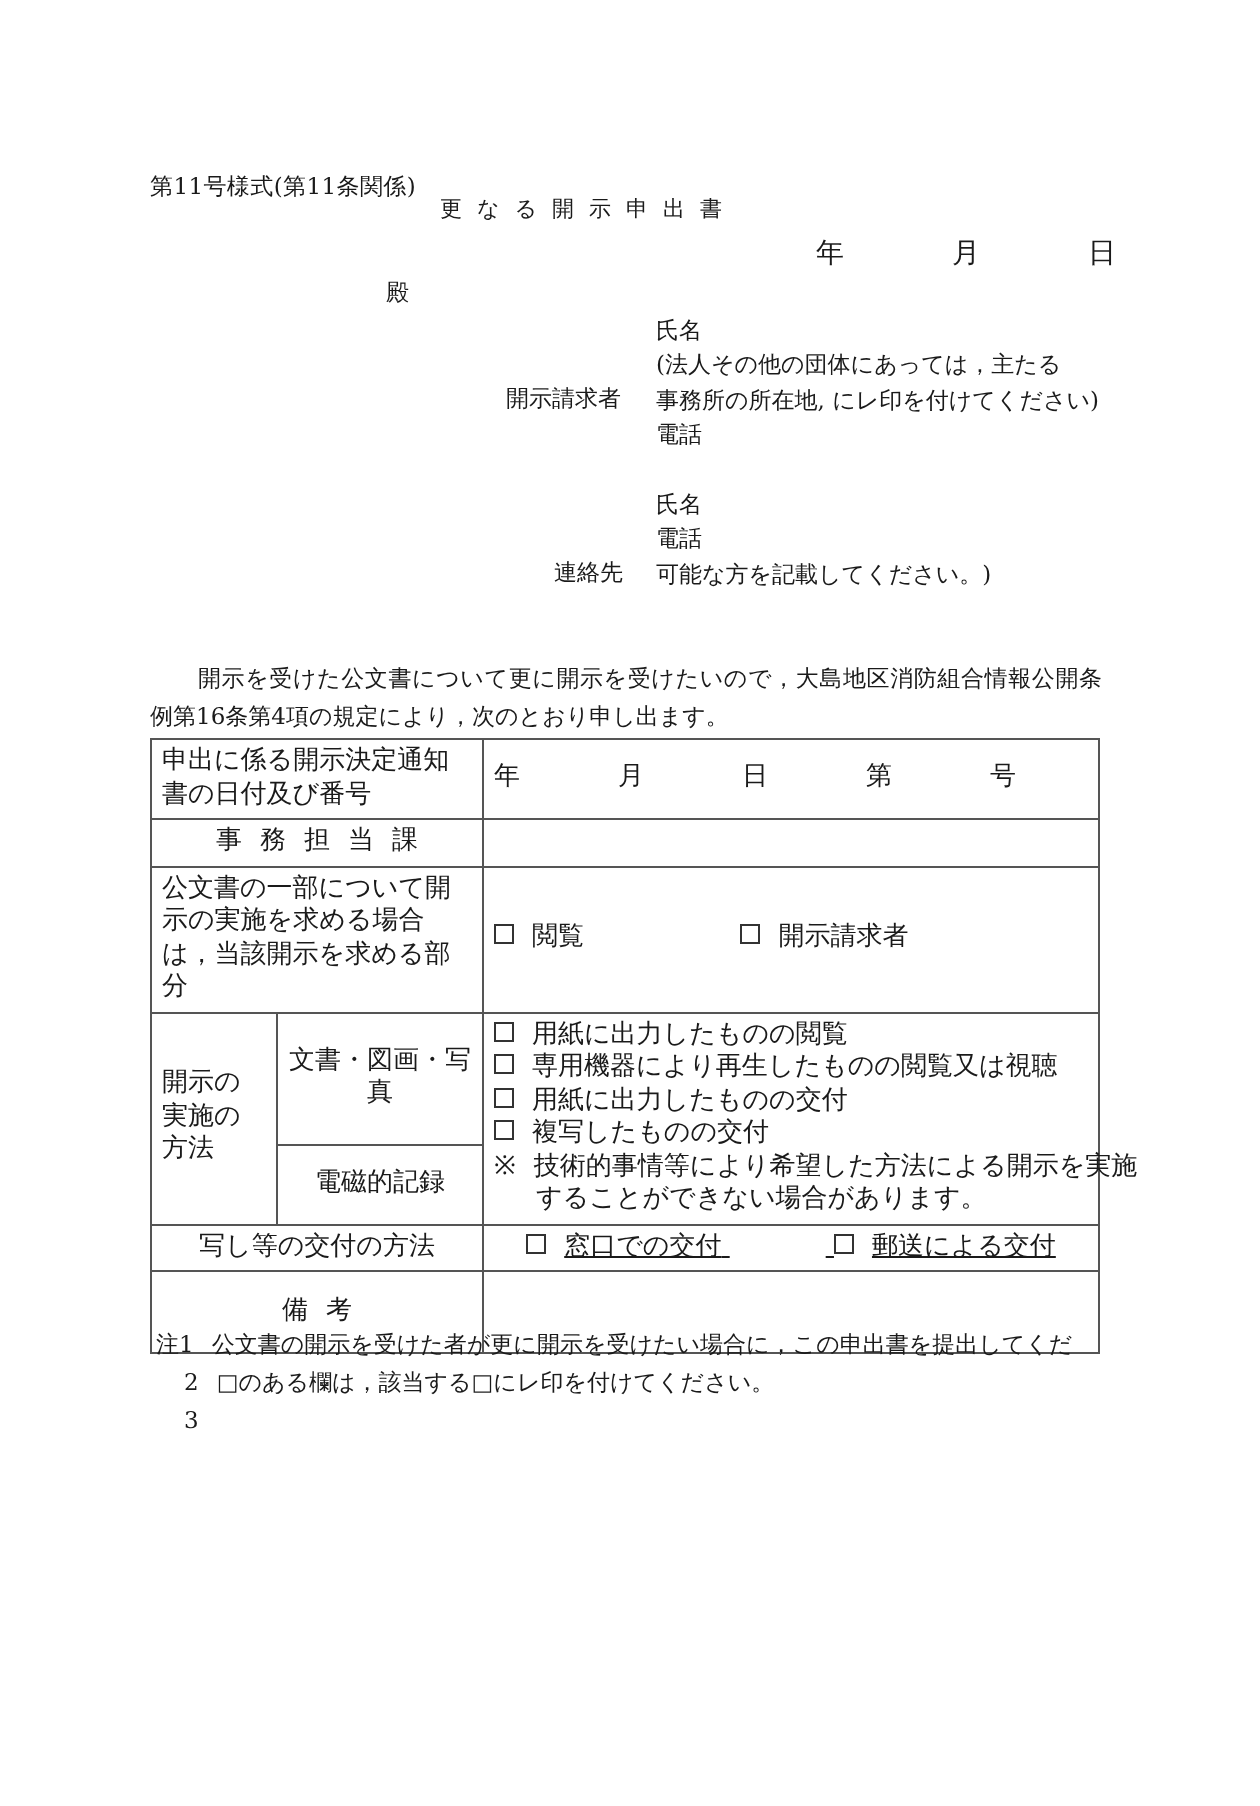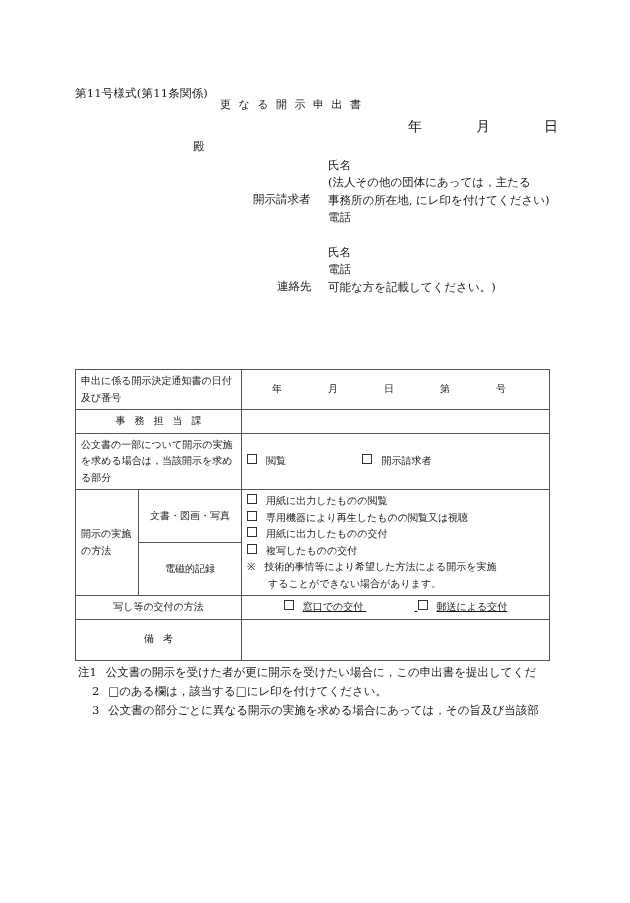--- a/index.html
+++ b/index.html
@@ -74,21 +74,21 @@
     text-indent: 24px;
     text-align: justify;
   }
 
   
   .form-table {
     left: 75px;
     top: 369px;
     width: 475px;
     border-collapse: collapse;
-    font-size: 10px;
+    font-size: 13px;
     table-layout: fixed;
   }
   .form-table td {
     border: 1px solid #555;
     padding: 3px 5px;
     vertical-align: middle;
     line-height: 16.5px;
   }
   .lbl-cell { width: 166px; }
   .sub-lbl-cell { width: 103px; text-align: center; }
@@ -165,20 +165,21 @@
     <div class="party-value">電話</div>
   </div>
 
   <div class="abs party-block party-label contact-label">連絡先</div>
   <div class="abs party-block contact-lines">
     <div class="party-value">氏名</div>
     <div class="party-value">電話</div>
     <div class="party-value">可能な方を記載してください。)</div>
   </div>
 
+  <div class="abs intro">開示を受けた公文書について更に開示を受けたいので，大島地区消防組合情報公開条例第16条第4項の規定により，次のとおり申し出ます。</div>
 
   <table class="abs form-table">
     <colgroup>
       <col style="width:63px">
       <col style="width:103px">
       <col>
     </colgroup>
     <tbody>
       <tr>
         <td class="lbl-cell lbl-left" colspan="2">申出に係る開示決定通知書の日付及び番号</td>
@@ -243,18 +244,17 @@
     </div>
     <div class="note-item">
       <span class="note-num n2">2</span>
       <span class="note-body">
         <span>□のある欄は，該当する□にレ印を付けてください。</span>
       </span>
     </div>
     <div class="note-item">
       <span class="note-num n2">3</span>
       <span class="note-body">
-        <span>公文書の部分ごとに異なる開示の実施を求める場合にあっては，その旨及び当該部</span>
       </span>
     </div>
   </div>
 
 </div>
 
 </body></html>

